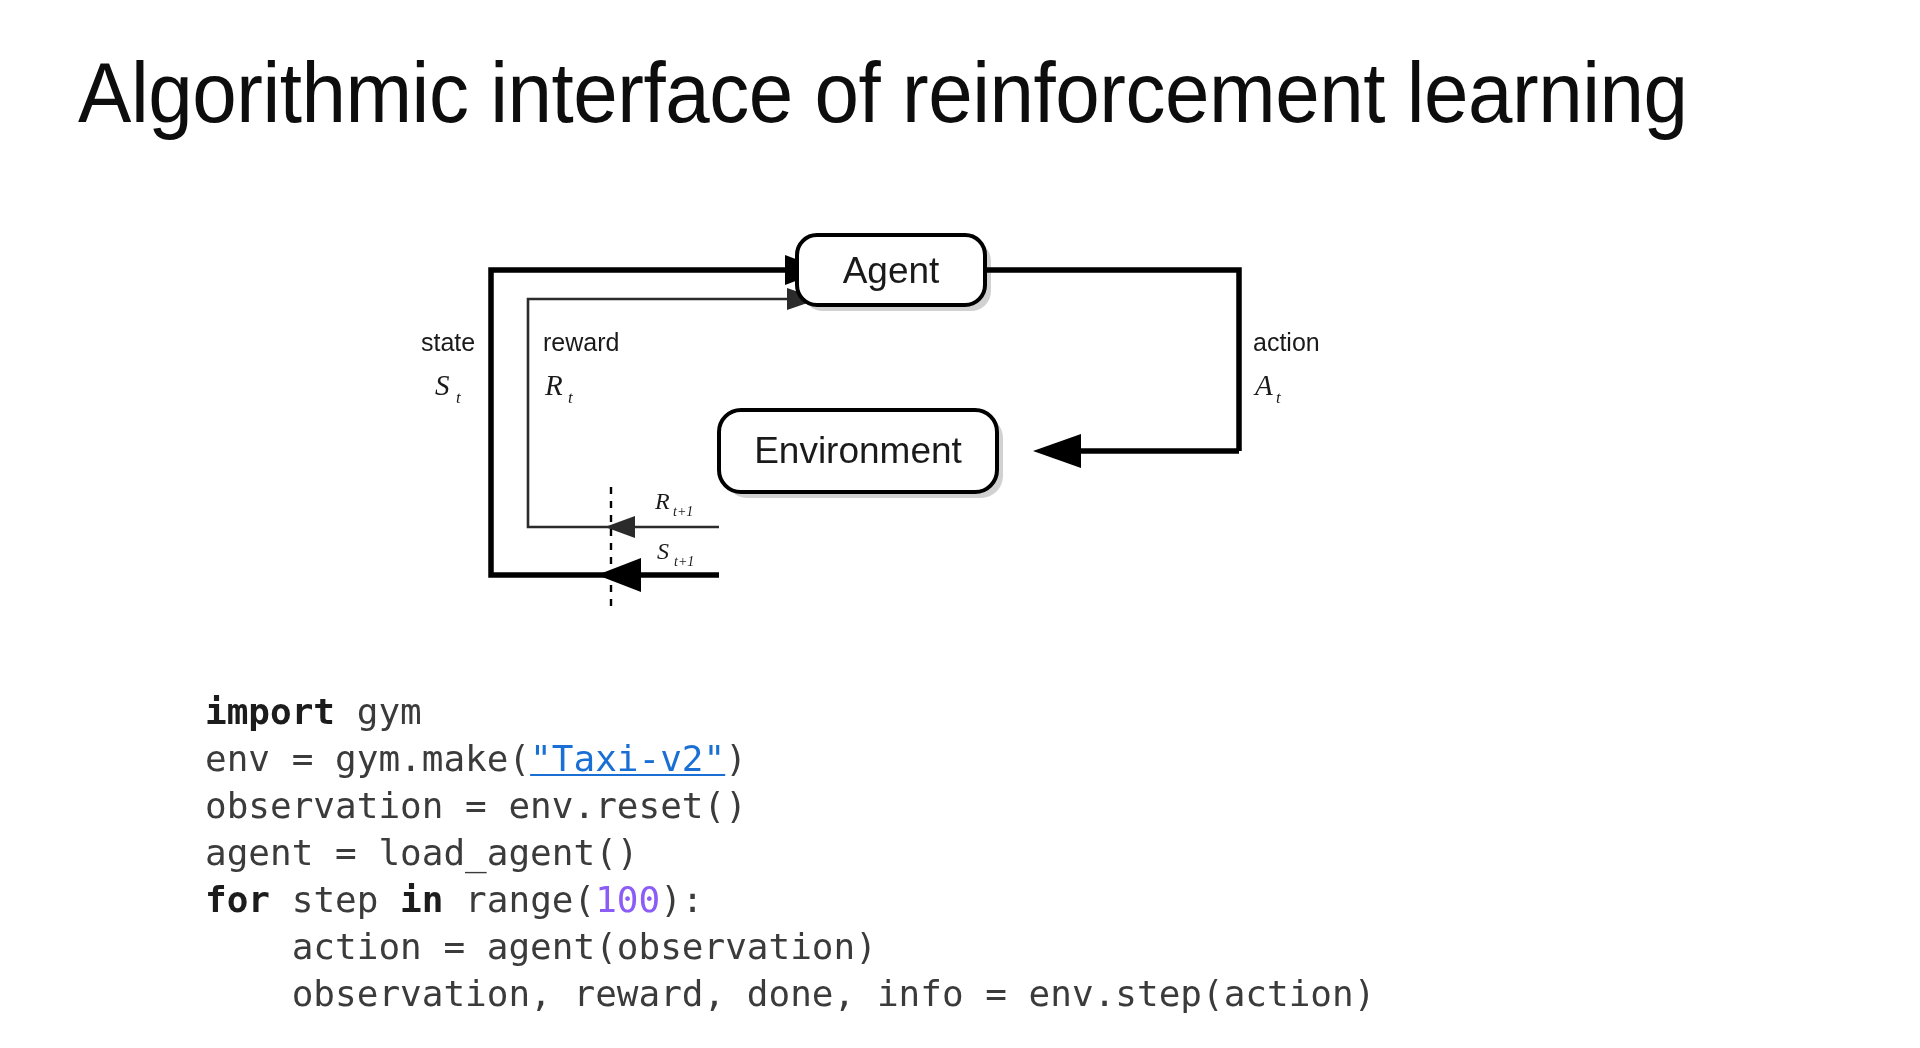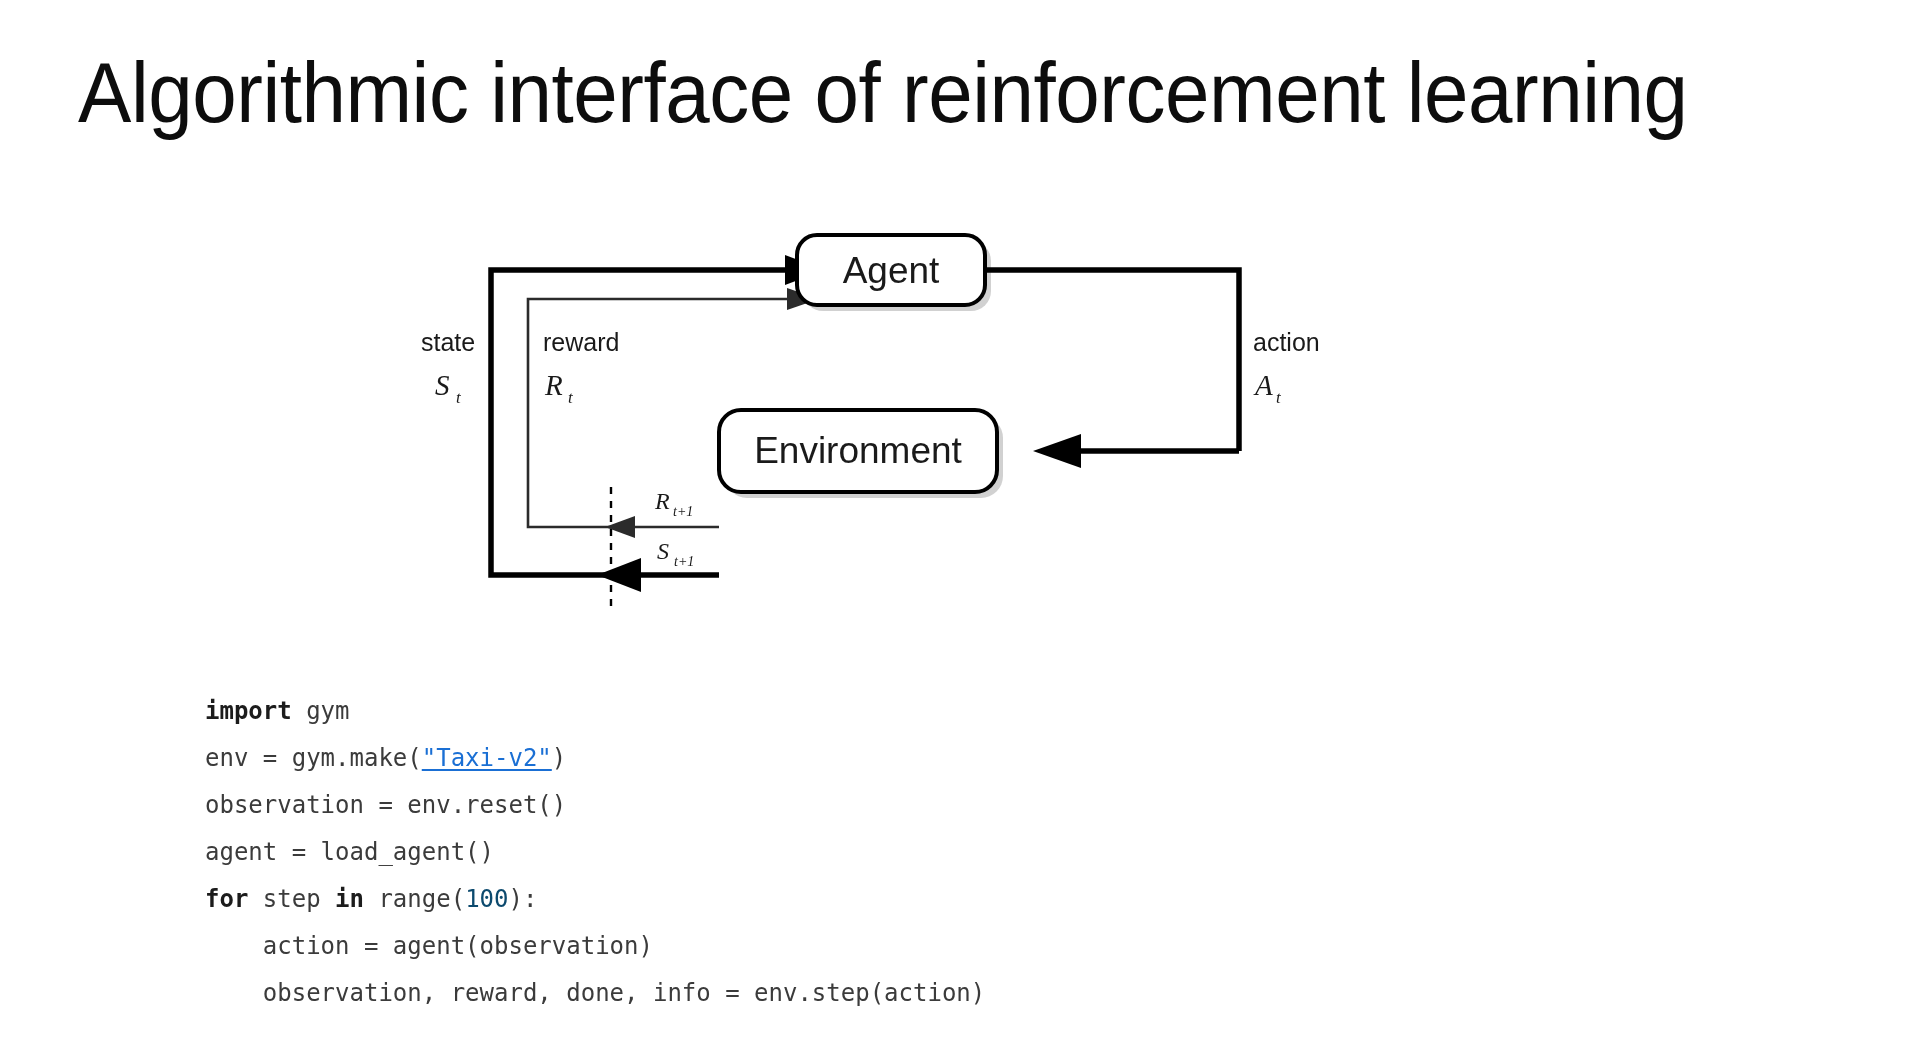--- a/index.html
+++ b/index.html
@@ -93,28 +93,28 @@
     font-size: 14px;
     fill: #1a1a1a;
   }
 
   
   #code-block {
     position: absolute;
     left: 205px;
     top: 688px;
     font-family: "DejaVu Sans Mono", monospace;
-    font-size: 24px;
+    font-size: 36px;
     line-height: 47px;
     color: #3b3b3b;
     white-space: pre;
   }
   .code-line { white-space: pre; }
   .tok-kw  { font-weight: bold; color: #1c1c1c; }
-  .tok-num { color: #0c4a6e; text-align: right; }
+  .tok-num { color: #8b5cf6; text-align: right; }
   .tok-str-link {
     color: #1a6fd4;
     text-decoration: underline;
     text-decoration-thickness: 2px;
     text-underline-offset: 3px;
   }
 </style>
 </head>
 <body>
 

